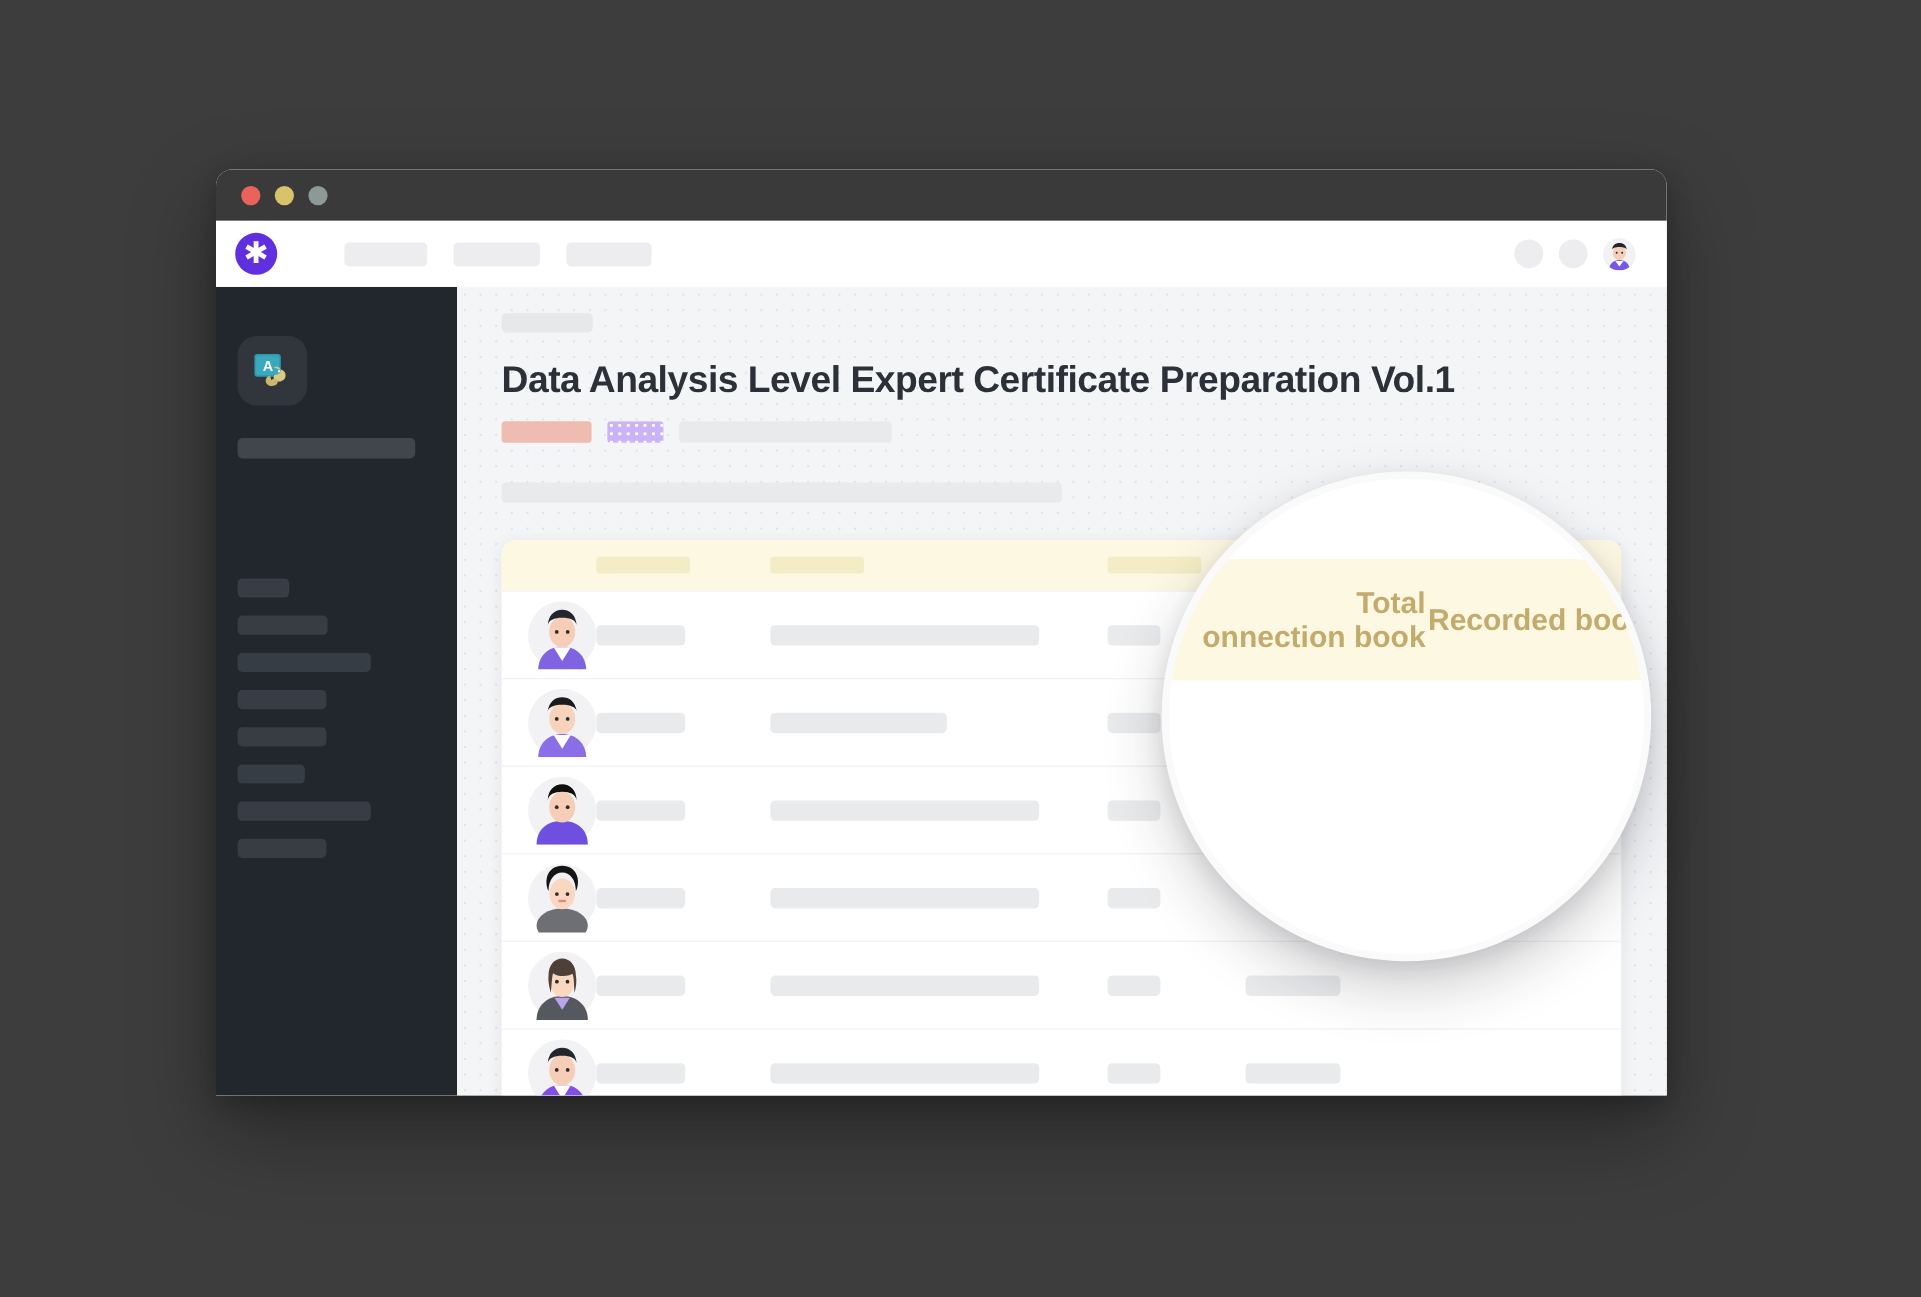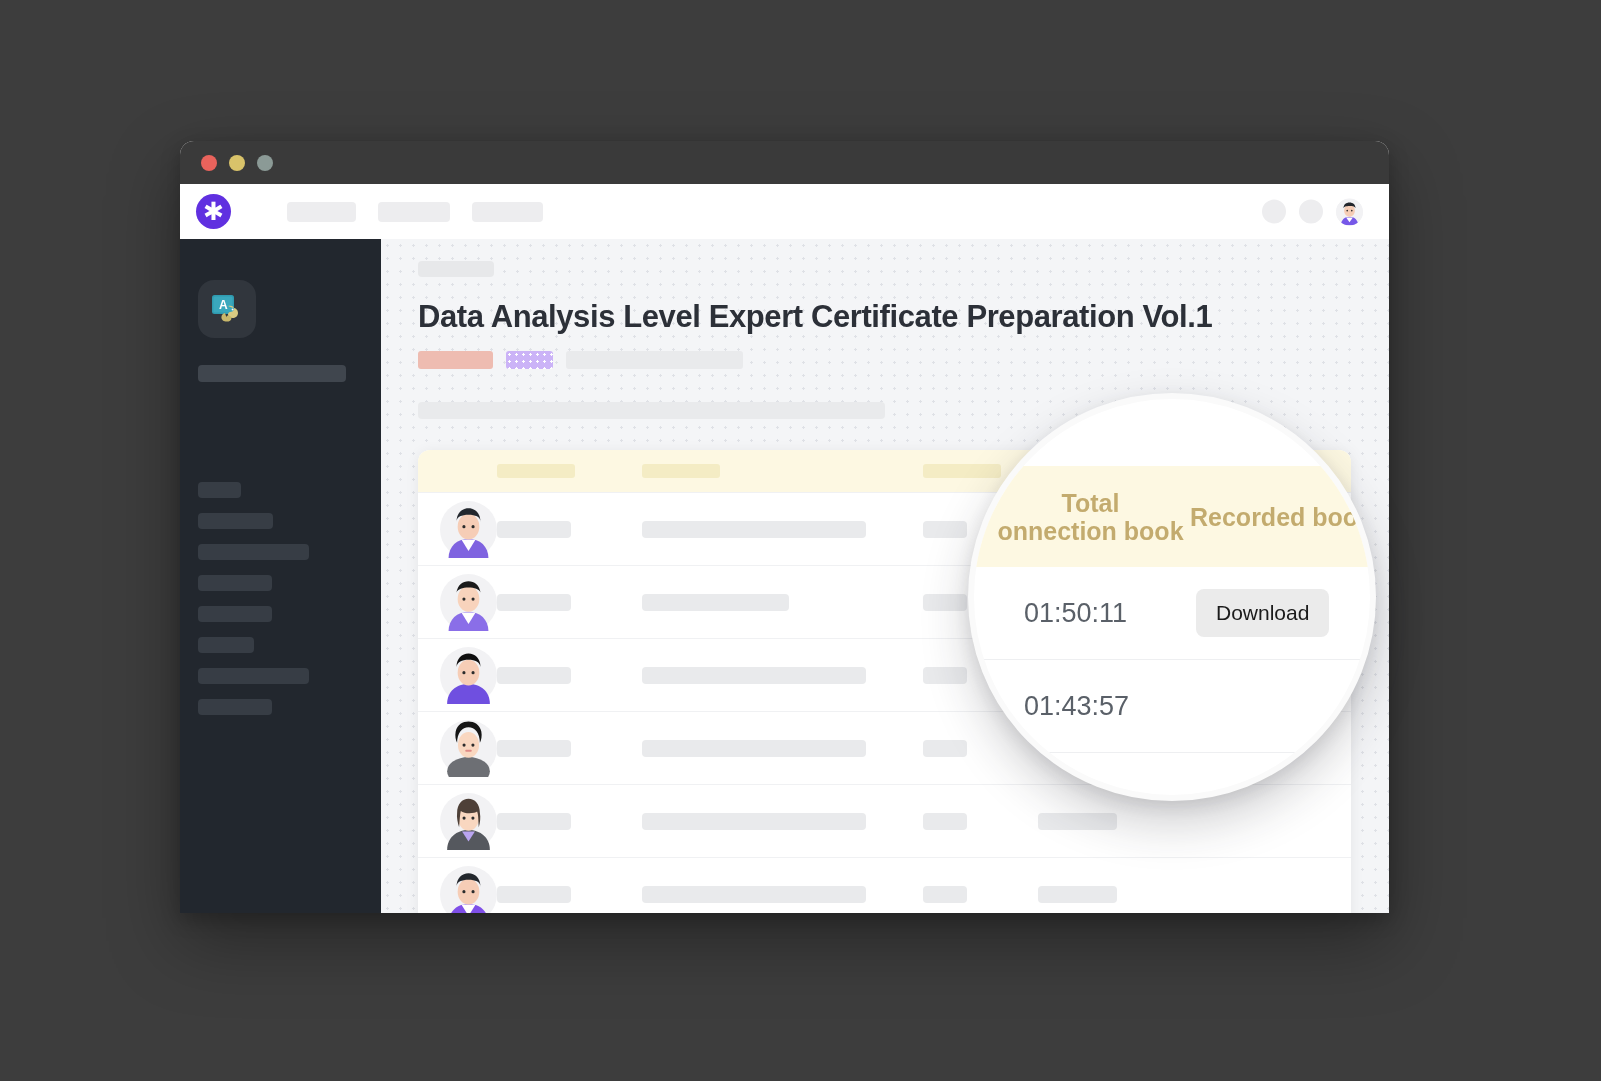--- a/index.html
+++ b/index.html
@@ -213,21 +213,21 @@
     display: flex;
     align-items: center;
   }
   .mag-head-txt {
     font-size: 25px;
     color: #c3ab6e;
     font-weight: bold;
     line-height: 1.12;
     white-space: nowrap;
   }
-  .mag-h1 { position: absolute; left: 25px; text-align: center; width: 195px; }
+  .mag-h1 { position: absolute; left: 25px; text-align: right; width: 195px; }
   .mag-h2 { position: absolute; left: 222px; }
 
   .mag-row {
     position: absolute; left: 0; right: 0;
     height: 93px;
     display: flex; align-items: center;
   }
   .mag-row.r1 { top: 174px; border-bottom: 1px solid #eeeff1; }
   .mag-row.r2 { top: 267px; border-bottom: 1px solid #eeeff1; }
   .mag-time {
@@ -501,23 +501,16 @@
   <div class="mag-inner">
 
     <div class="mag-head">
       <div class="mag-head-txt mag-h1">
         <span>Total</span><br>
         <span>onnection book</span>
       </div>
       <div class="mag-head-txt mag-h2">Recorded book</div>
     </div>
 
-    <div class="mag-row r1">
-      <span class="mag-time">01:50:11</span>
-      <button class="mag-dl">Download</button>
-    </div>
-
-    <div class="mag-row r2">
-      <span class="mag-time">01:43:57</span>
-    </div>
+
 
   </div>
 </div>
 
 </body></html>

